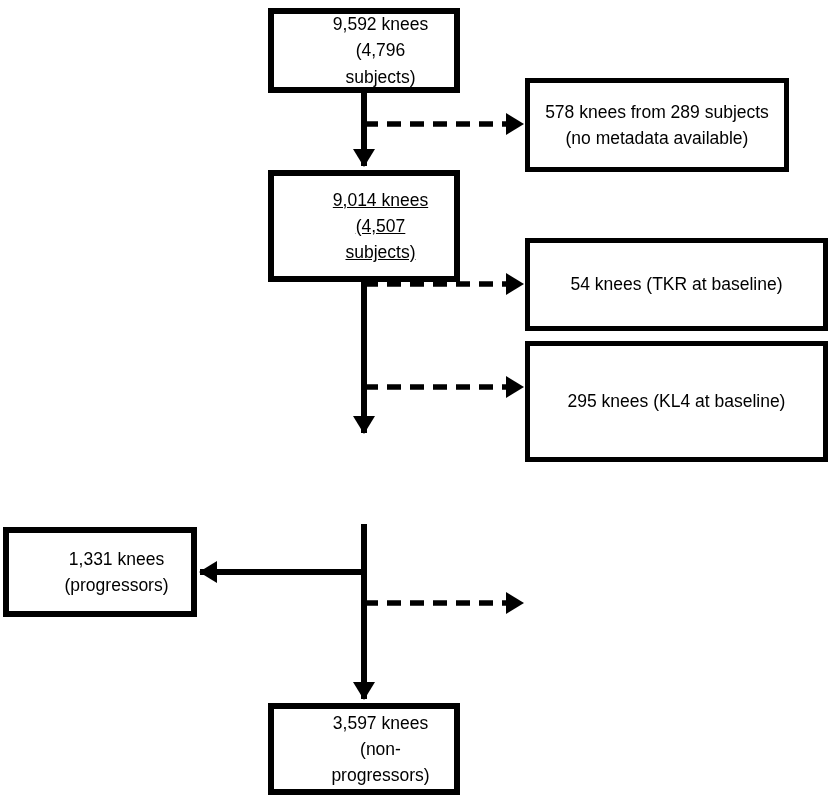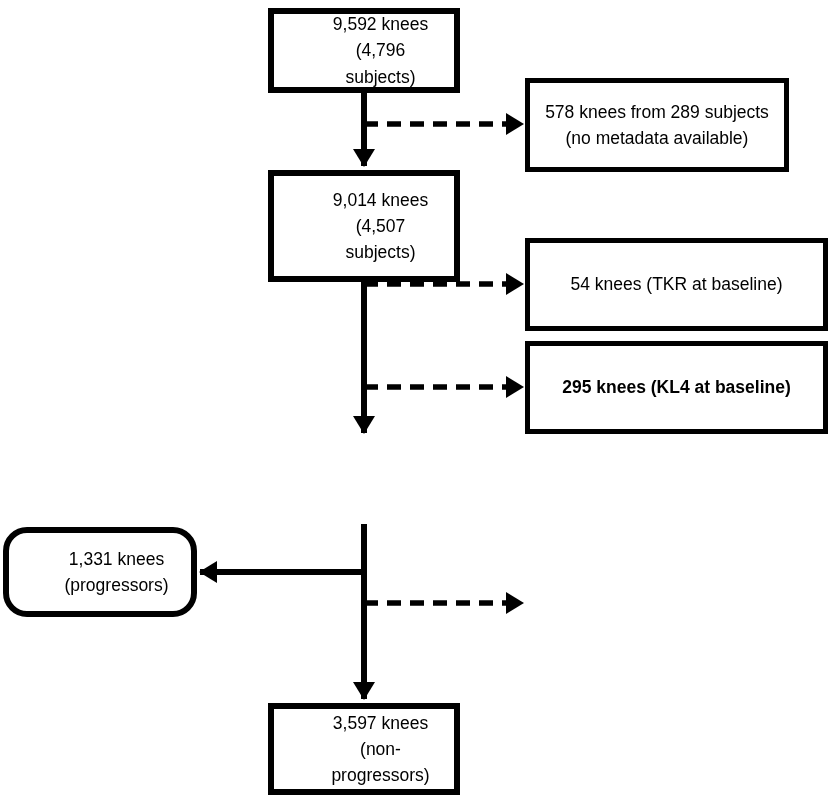--- a/index.html
+++ b/index.html
@@ -34,27 +34,27 @@
   #arrow-layer {
     position: absolute;
     left: 0;
     top: 0;
     width: 830px;
     height: 798px;
     pointer-events: none;
   }
   
   #node-total            { left: 268px; top:   8px; width: 192px; height:  85px; }
-  #node-with-metadata    { left: 268px; top: 170px; width: 192px; height:  112px; }
+  #node-with-metadata    { left: 268px; top: 170px; width: 192px; height:  112px; text-decoration: underline; }
   #node-eligible         { left: 268px; top: 437px; width: 192px; height:  90px; }
   #node-non-progressors  { left: 268px; top: 703px; width: 192px; height:  92px; }
-  #node-progressors      { left:   3px; top: 527px; width: 194px; height:  90px; border-radius: 24px; }
+  #node-progressors      { left:   3px; top: 527px; width: 194px; height:  90px; }
   #node-excl-metadata    { left: 525px; top:  78px; width: 264px; height:  94px; }
   #node-excl-tkr         { left: 525px; top: 238px; width: 303px; height:  93px; }
-  #node-excl-kl4         { left: 525px; top: 341px; width: 303px; height:  93px; font-weight: bold; }
+  #node-excl-kl4         { left: 525px; top: 341px; width: 303px; height:  121px; }
   #node-excl-incomplete  { left: 525px; top: 557px; width: 303px; height:  95px; }
   .solid-line  { stroke: #000000; stroke-width: 6; fill: none; }
   .dashed-line { stroke: #000000; stroke-width: 5.5; fill: none; stroke-dasharray: 14 9; }
 </style>
 </head>
 <body>
 
 <div id="canvas">
 
   <svg id="arrow-layer" viewBox="0 0 830 798" xmlns="http://www.w3.org/2000/svg">

